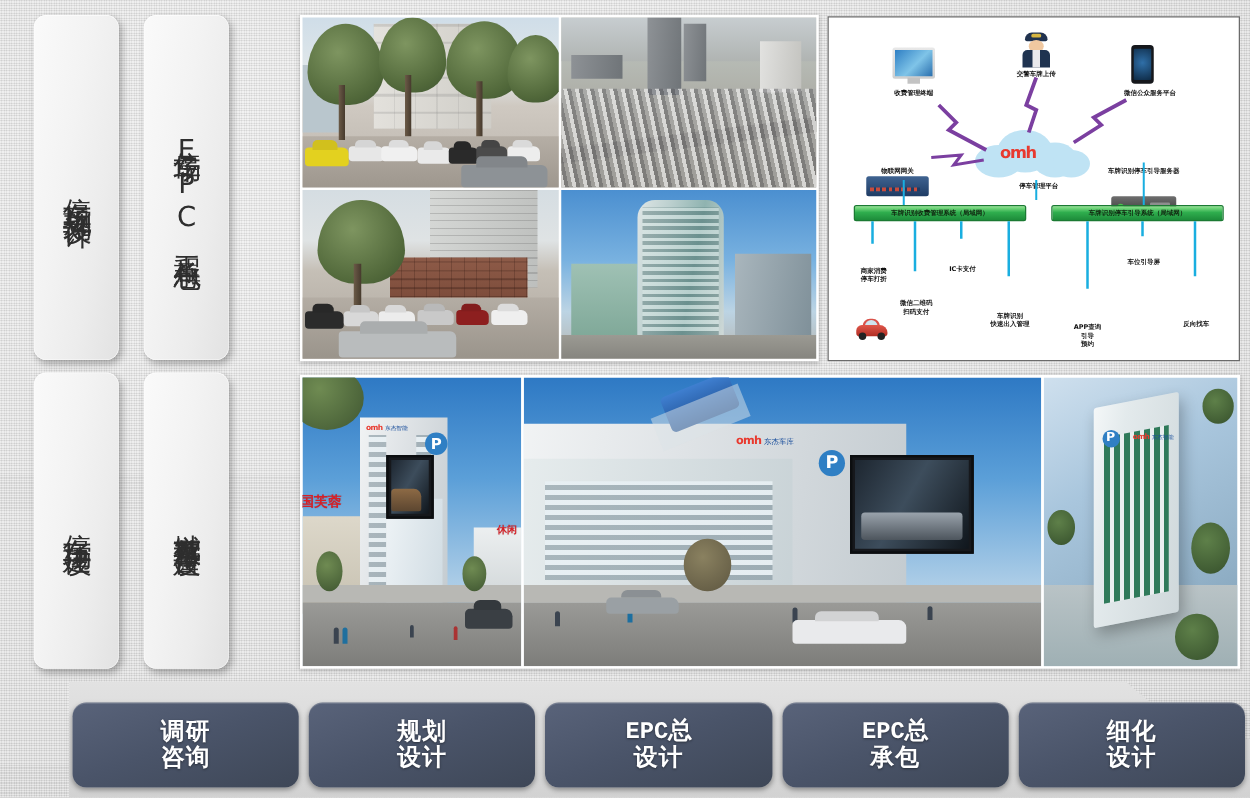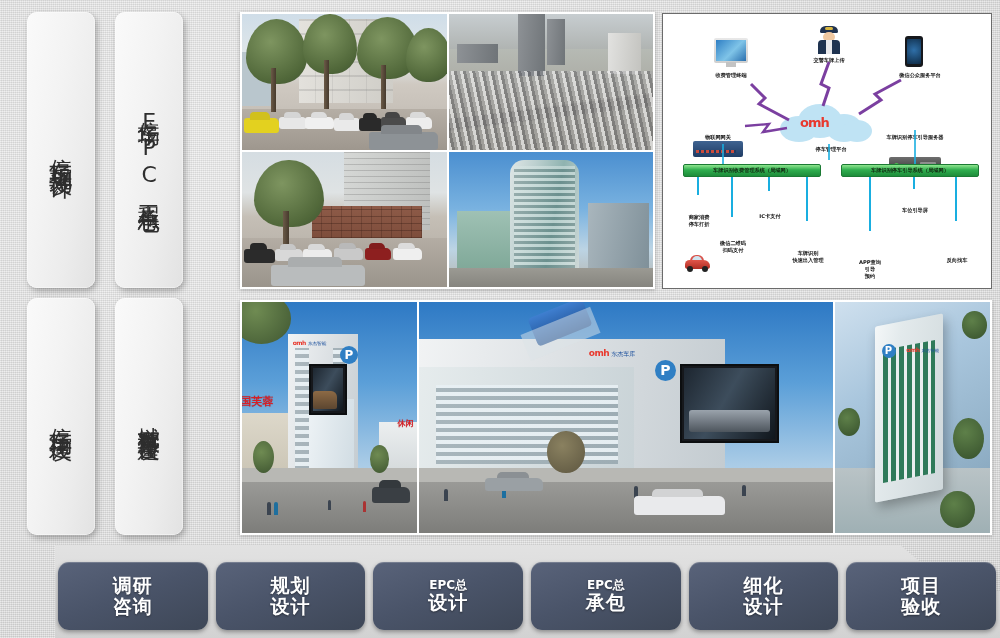--- a/index.html
+++ b/index.html
@@ -206,21 +206,21 @@
     background:linear-gradient(160deg,#59637a 0%,#4a5469 48%,#3e4757 100%);
     border-radius:11px;
     box-shadow: 0 2px 4px rgba(0,0,0,.35), inset 0 1px 0 rgba(255,255,255,.18);
     display:flex; flex-direction:column; align-items:center; justify-content:center;
     color:#fff; font-weight:bold; line-height:1.12;
     font-family:"DejaVu Sans","Liberation Sans",sans-serif;
     text-shadow:0 1px 2px rgba(0,0,0,.45);
     font-size:19px; letter-spacing:1px; cursor:pointer;
   }
   .pbtn .l2{ font-size:19px; }
-  .pbtn.latin .l1{ font-size:12px; letter-spacing:0; }
+  .pbtn.latin .l1{ font-size:19px; letter-spacing:0;font-family:Liberation Mono, monospace; }
 </style>
 </head>
 <body>
 
 <div id="backdrop"></div>
 
 <div class="vcard" id="card-a">
   <span class="vtext">停车场规划设计</span>
 </div>
 <div class="vcard small" id="card-b">
@@ -459,17 +459,13 @@
     <span class="l2">设计</span>
   </div>
   <div class="pbtn latin">
     <span class="l1">EPC总</span>
     <span class="l2">承包</span>
   </div>
   <div class="pbtn">
     <span class="l1">细化</span>
     <span class="l2">设计</span>
   </div>
-  <div class="pbtn">
-    <span class="l1">项目</span>
-    <span class="l2">验收</span>
-  </div>
 </div>
 
 </body></html>

